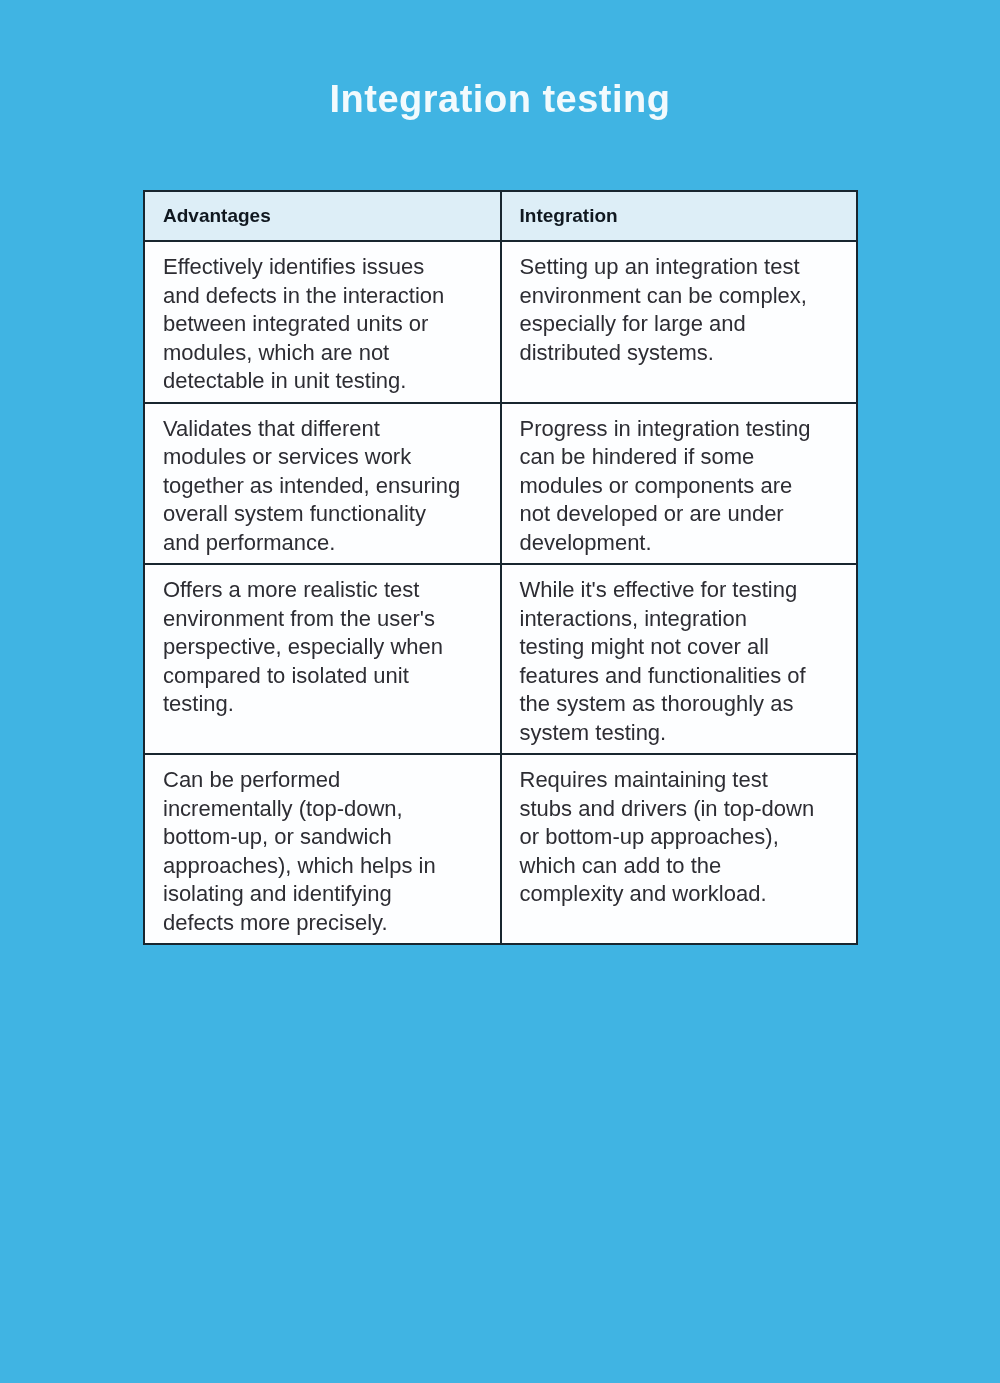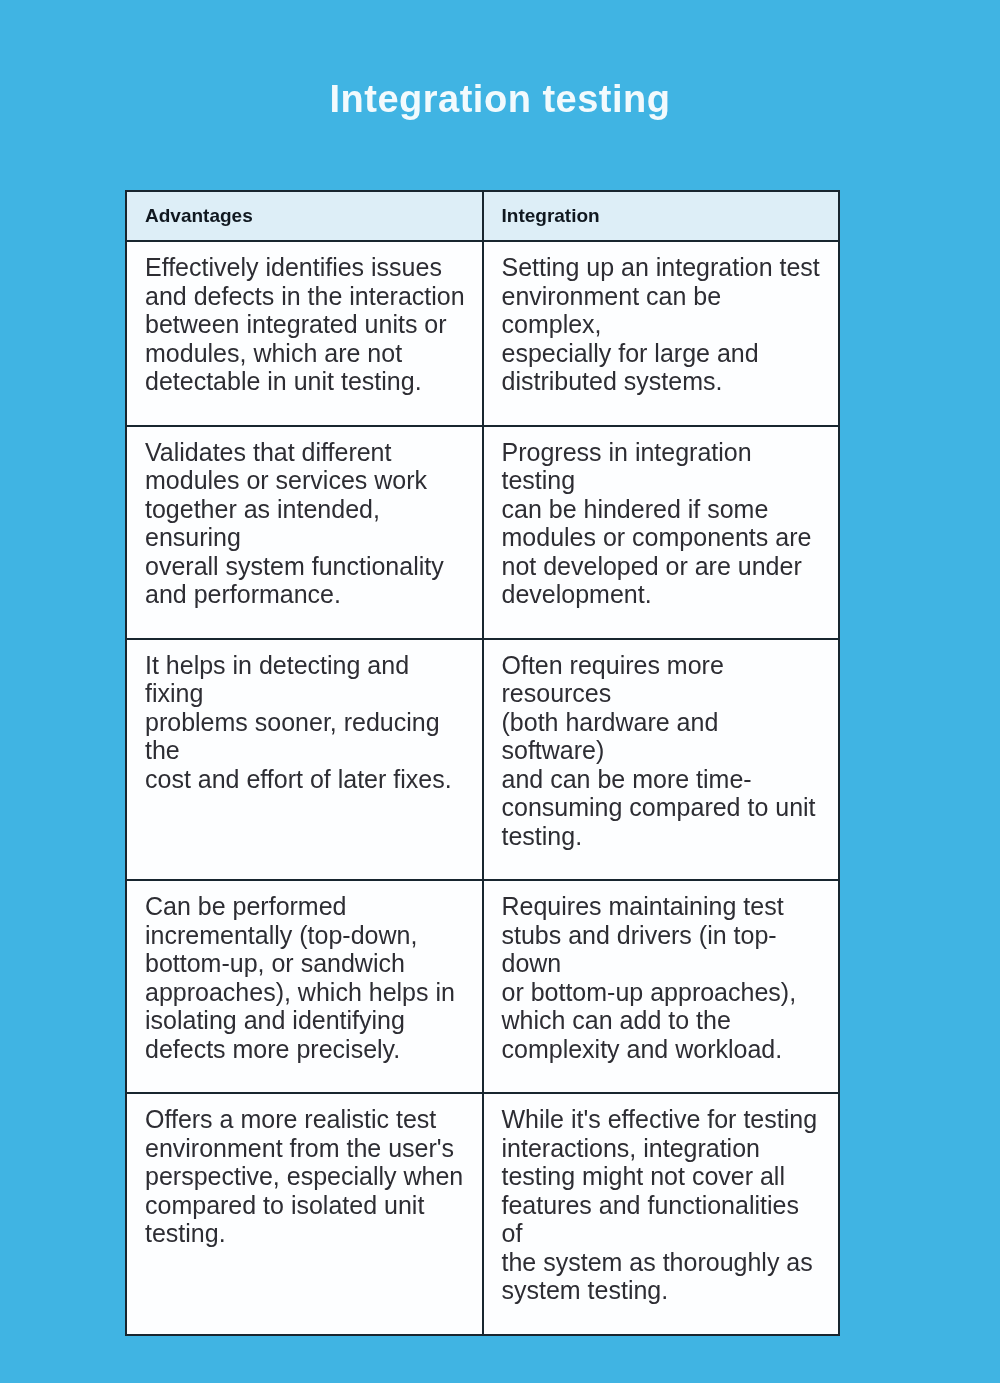--- a/index.html
+++ b/index.html
@@ -33,21 +33,21 @@
     text-align: center;
     font-size: 38px;
     line-height: 1;
     font-weight: bold;
     color: var(--title-color);
     letter-spacing: 0.5px;
   }
   table.comparison {
     position: absolute;
     top: 190px;
-    left: 125px;
+    left: 143px;
     width: 715px;
     border-collapse: collapse;
     table-layout: fixed;
     background: var(--cell-bg);
   }
   table.comparison th,
   table.comparison td {
     border: 2px solid var(--table-border);
     width: 50%;
   }
@@ -56,24 +56,24 @@
     color: var(--header-text);
     font-size: 19px;
     font-weight: bold;
     text-align: left;
     padding: 12px 16px 12px 18px;
     line-height: 24px;
   }
   table.comparison td {
     background: var(--cell-bg);
     color: var(--body-text);
-    font-size: 25px;
+    font-size: 22px;
     line-height: 28.5px;
     vertical-align: top;
-    padding: 11px 14px 29px 18px;
+    padding: 11px 14px 6px 18px;
     white-space: pre-line;
     overflow-wrap: break-word;
   }
 </style>
 </head>
 <body>
 
 <main>
   <h1 class="title">Integration testing</h1>
 
@@ -102,50 +102,40 @@
 together as intended, ensuring
 overall system functionality
 and performance.</td>
         <td>Progress in integration testing
 can be hindered if some
 modules or components are
 not developed or are under
 development.</td>
       </tr>
       <tr>
-        <td>It helps in detecting and fixing
-problems sooner, reducing the
-cost and effort of later fixes.</td>
-        <td>Often requires more resources
-(both hardware and software)
-and can be more time-
-consuming compared to unit
+        <td>Offers a more realistic test
+environment from the user's
+perspective, especially when
+compared to isolated unit
 testing.</td>
+        <td>While it's effective for testing
+interactions, integration
+testing might not cover all
+features and functionalities of
+the system as thoroughly as
+system testing.</td>
       </tr>
       <tr>
         <td>Can be performed
 incrementally (top-down,
 bottom-up, or sandwich
 approaches), which helps in
 isolating and identifying
 defects more precisely.</td>
         <td>Requires maintaining test
 stubs and drivers (in top-down
 or bottom-up approaches),
 which can add to the
 complexity and workload.</td>
       </tr>
-      <tr>
-        <td>Offers a more realistic test
-environment from the user's
-perspective, especially when
-compared to isolated unit
-testing.</td>
-        <td>While it's effective for testing
-interactions, integration
-testing might not cover all
-features and functionalities of
-the system as thoroughly as
-system testing.</td>
-      </tr>
     </tbody>
   </table>
 </main>
 
 </body></html>

